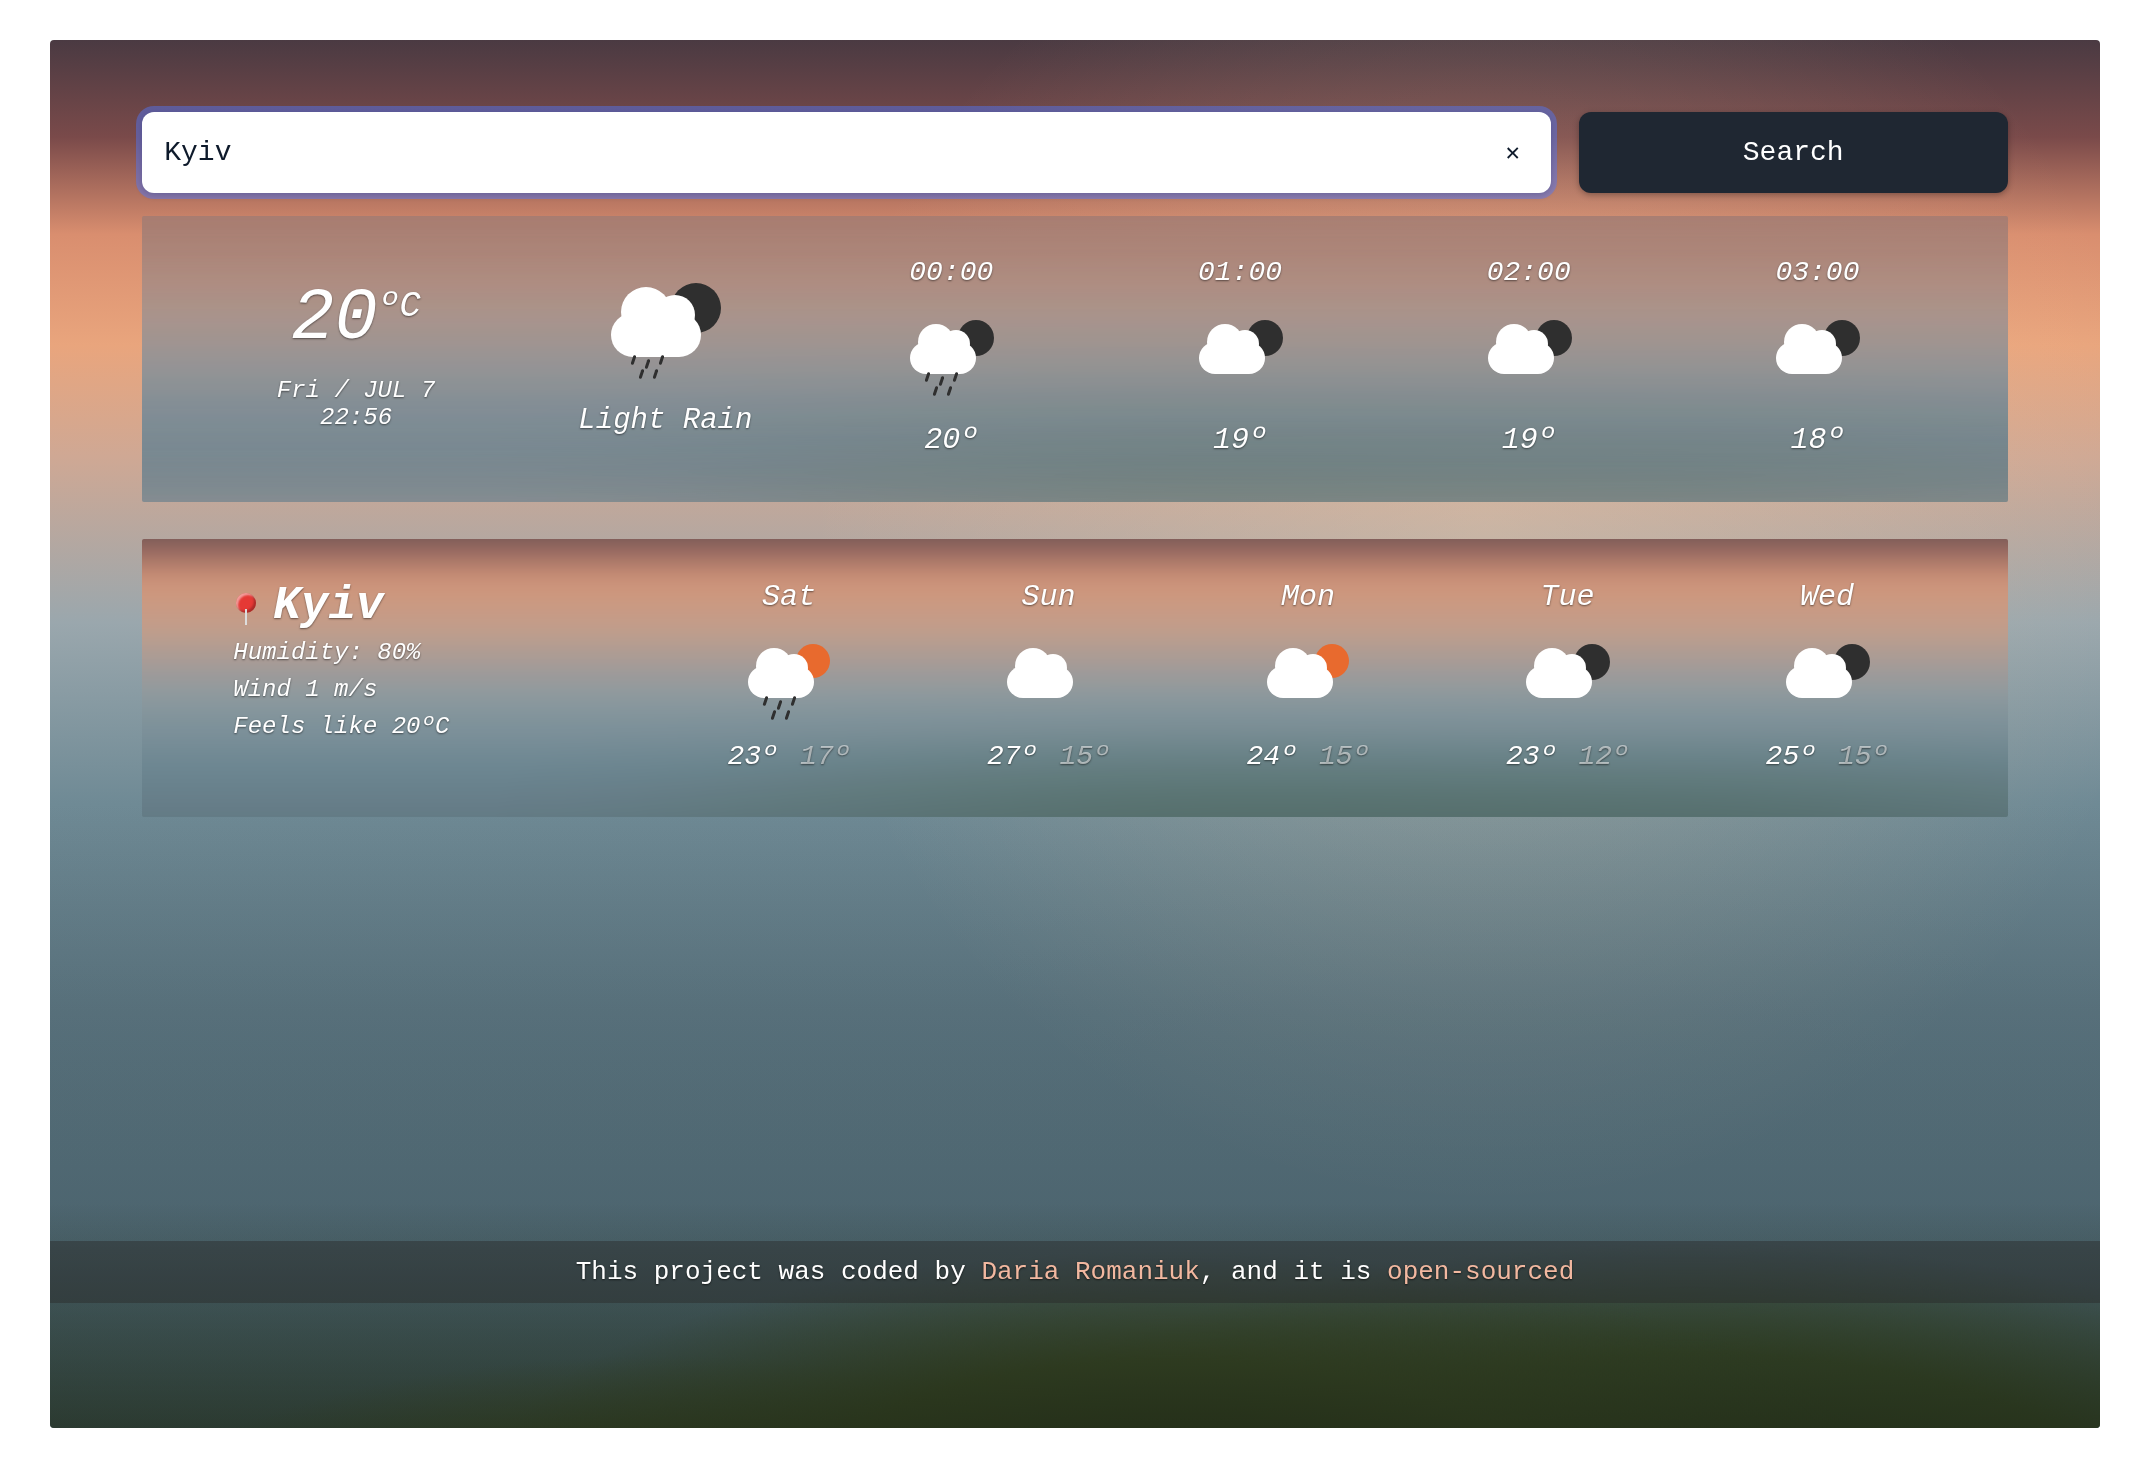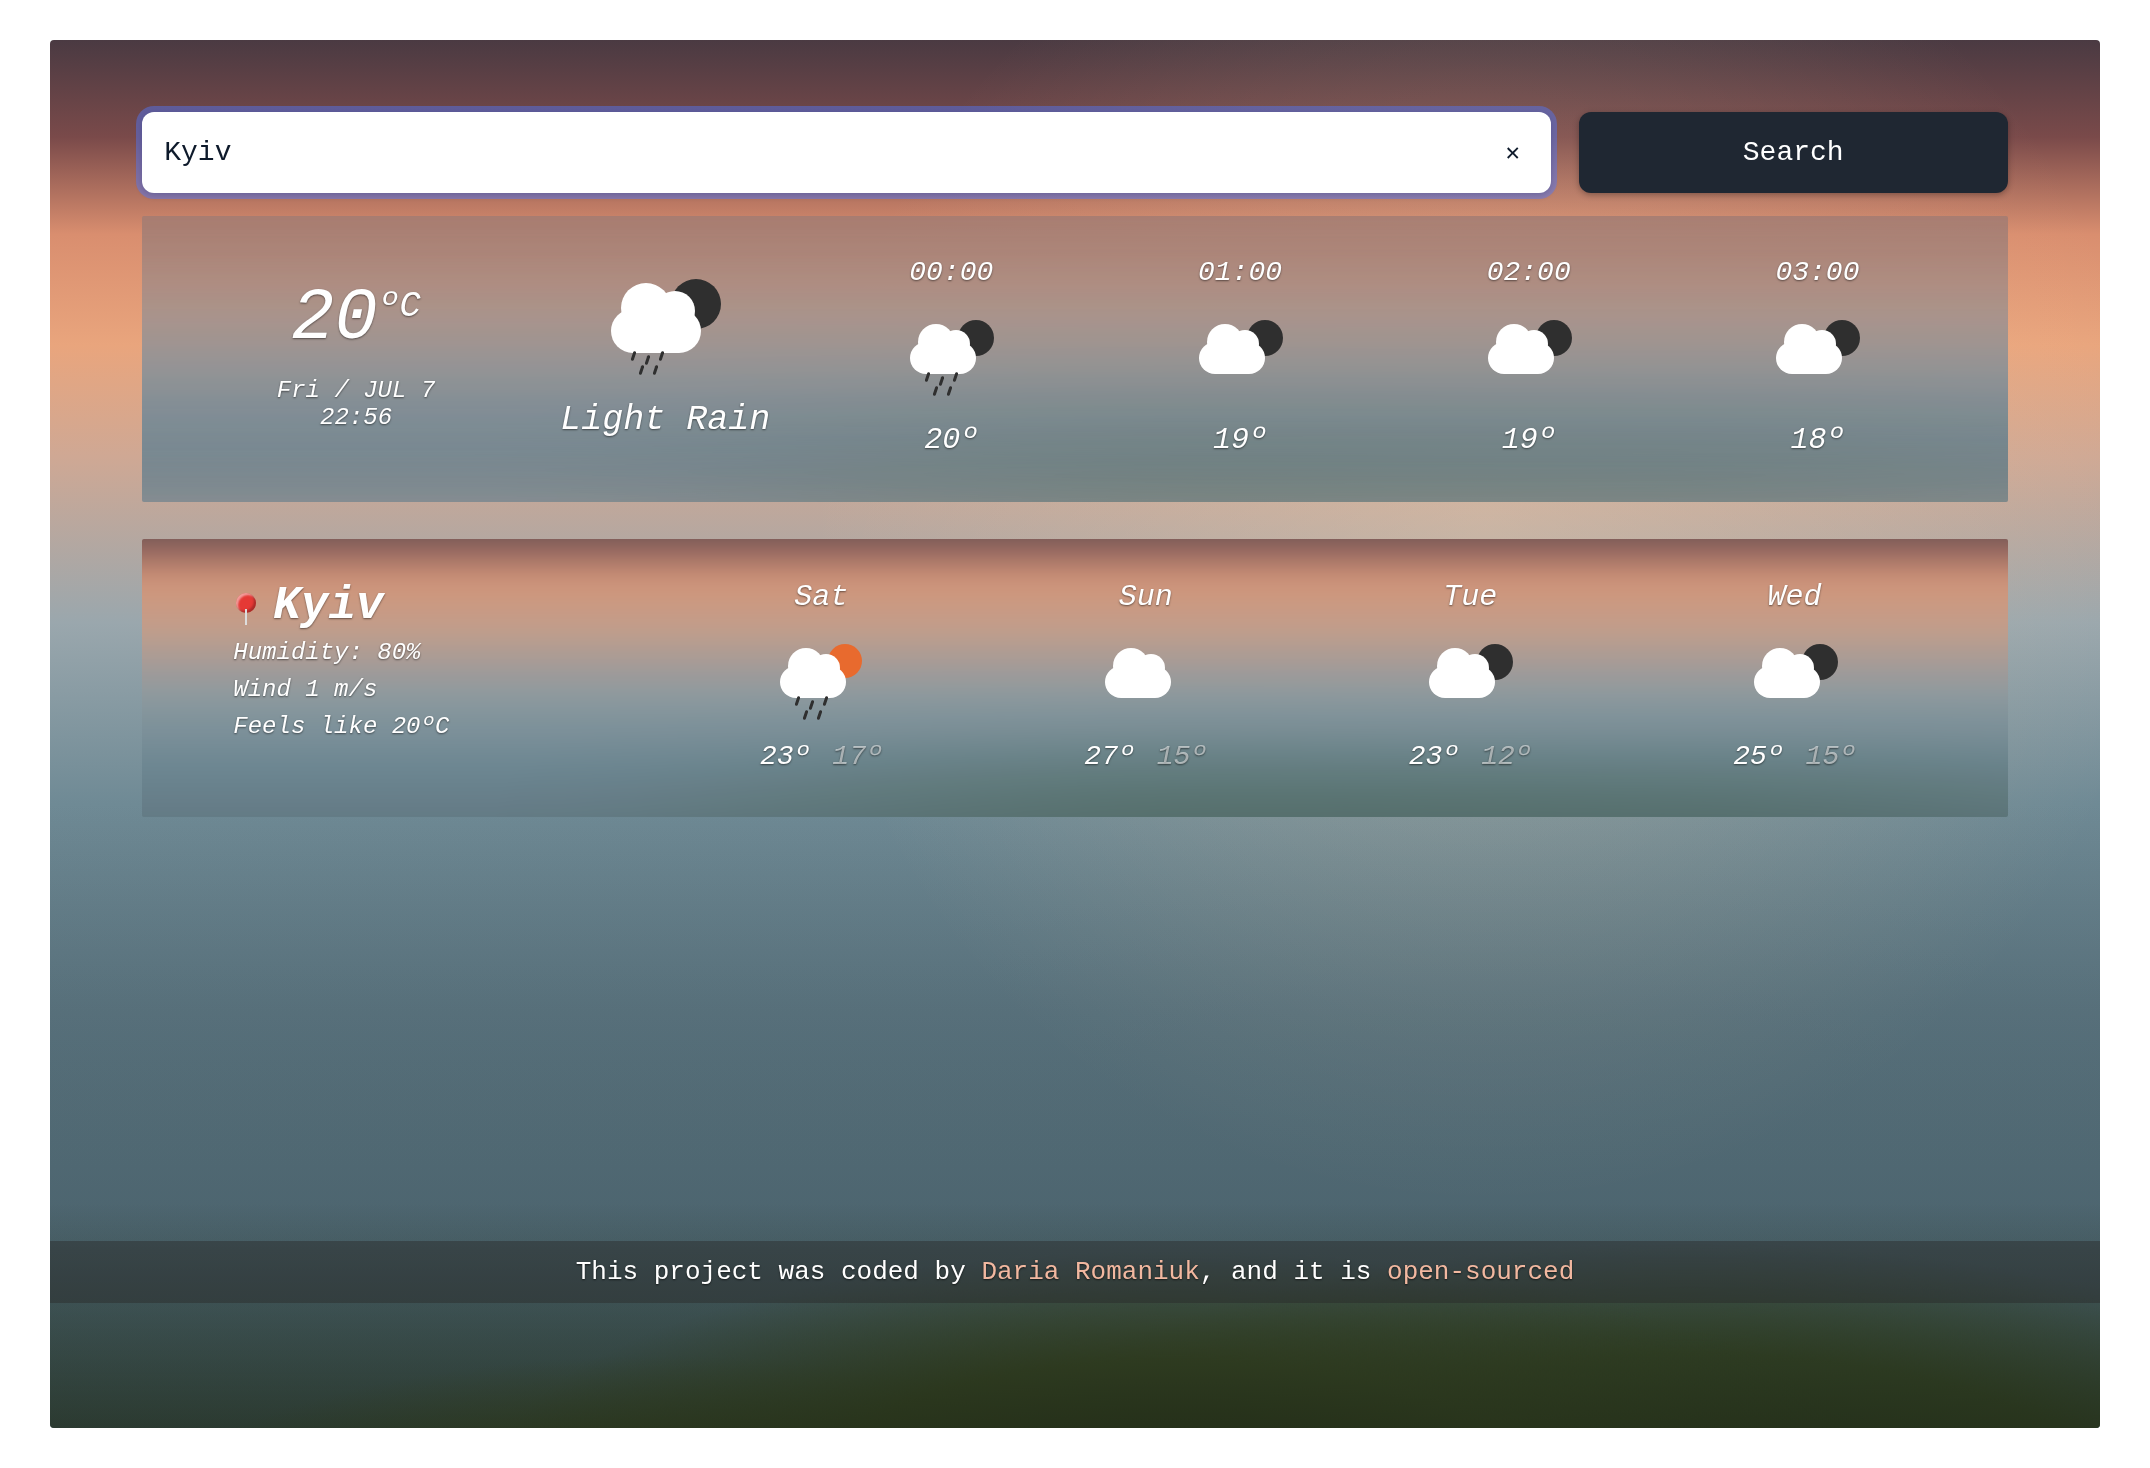--- a/index.html
+++ b/index.html
@@ -158,21 +158,21 @@
   }
   .now-temp { font-size: 72px; line-height:1; white-space:nowrap; }
   .deg-unit { font-size: 36px; vertical-align: top; position:relative; top:6px;}
   .now-date { margin-top: 22px; font-size: 24px; }
   .now-time { font-size: 24px; }
 
   .cond-block {
     flex: 0 0 15%;
     text-align:center;
   }
-  .cond-label { margin-top: 22px; font-size: 35px; }
+  .cond-label { margin-top: 22px; font-size: 29px; }
 
   .hour-block {
     flex: 1;
     text-align:center;
   }
   .hour-time { font-size: 28px; margin-bottom: 26px;}
   .hour-temp { font-size: 30px; margin-top: 28px;}
 
   .daily-grid {
     display:flex;
@@ -365,20 +365,25 @@
                   <span></span>
                 </div></span>
             <div class="day-temps"><span>23º</span><span class="lo">17º</span></div>
           </div>
           <div class="day-block">
             <div class="day-name">Sun</div>
             <span class="wicon md"><div class="cloud"></div></span>
             <div class="day-temps"><span>27º</span><span class="lo">15º</span></div>
           </div>
           <div class="day-block">
+            <div class="day-name">Mon</div>
+            <span class="wicon md"><div class="back-sun"></div><div class="cloud"></div></span>
+            <div class="day-temps"><span>24º</span><span class="lo">15º</span></div>
+          </div>
+          <div class="day-block">
             <div class="day-name">Tue</div>
             <span class="wicon md"><div class="back-cloud"></div><div class="cloud"></div></span>
             <div class="day-temps"><span>23º</span><span class="lo">12º</span></div>
           </div>
           <div class="day-block">
             <div class="day-name">Wed</div>
             <span class="wicon md"><div class="back-cloud"></div><div class="cloud"></div></span>
             <div class="day-temps"><span>25º</span><span class="lo">15º</span></div>
           </div>
         </div>

